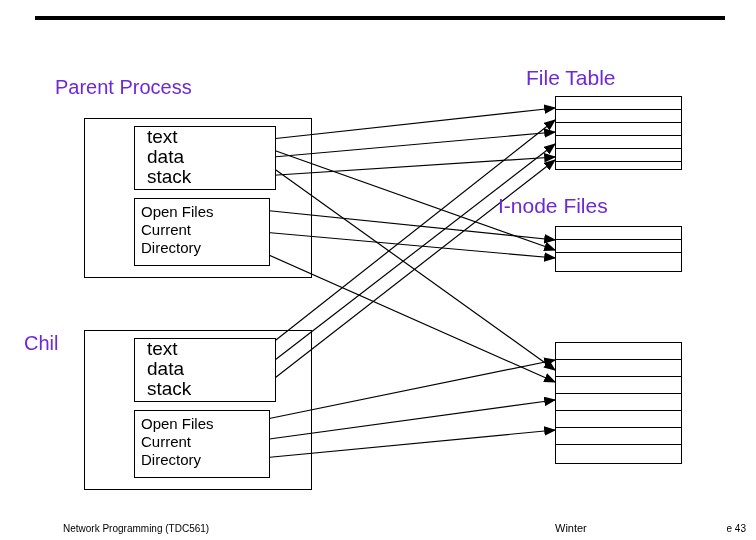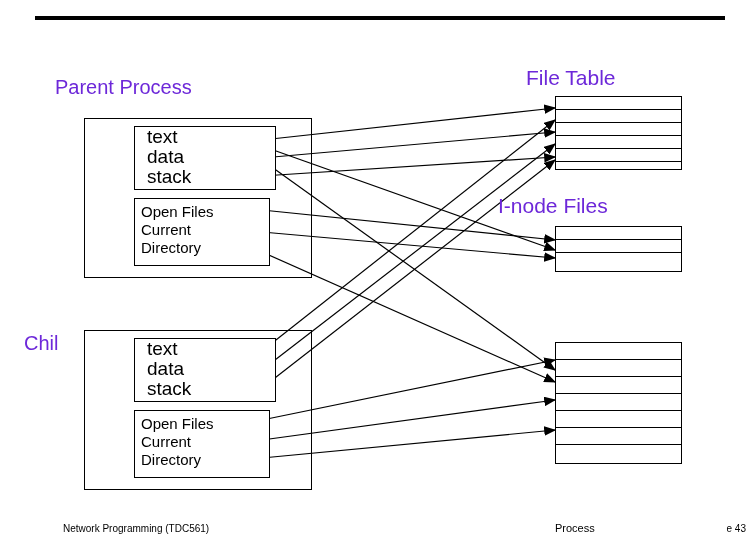--- a/index.html
+++ b/index.html
@@ -157,14 +157,14 @@
   <div class="small-row" style="height:16px;"></div>
   <div class="small-row" style="height:16px;"></div>
   <div class="small-row" style="height:16px;"></div>
   <div class="small-row" style="height:16px;"></div>
   <div class="small-row" style="height:16px;"></div>
   <div class="small-row" style="height:16px;"></div>
   <div class="small-row" style="height:16px; border-bottom:none;"></div>
 </div>
 
 <div class="footer-left">Network Programming (TDC561)</div>
-<div class="footer-mid">Process</div>
+<div class="footer-mid">Winter</div>
 <div class="footer-right">e 43</div>
 
 </body></html>

